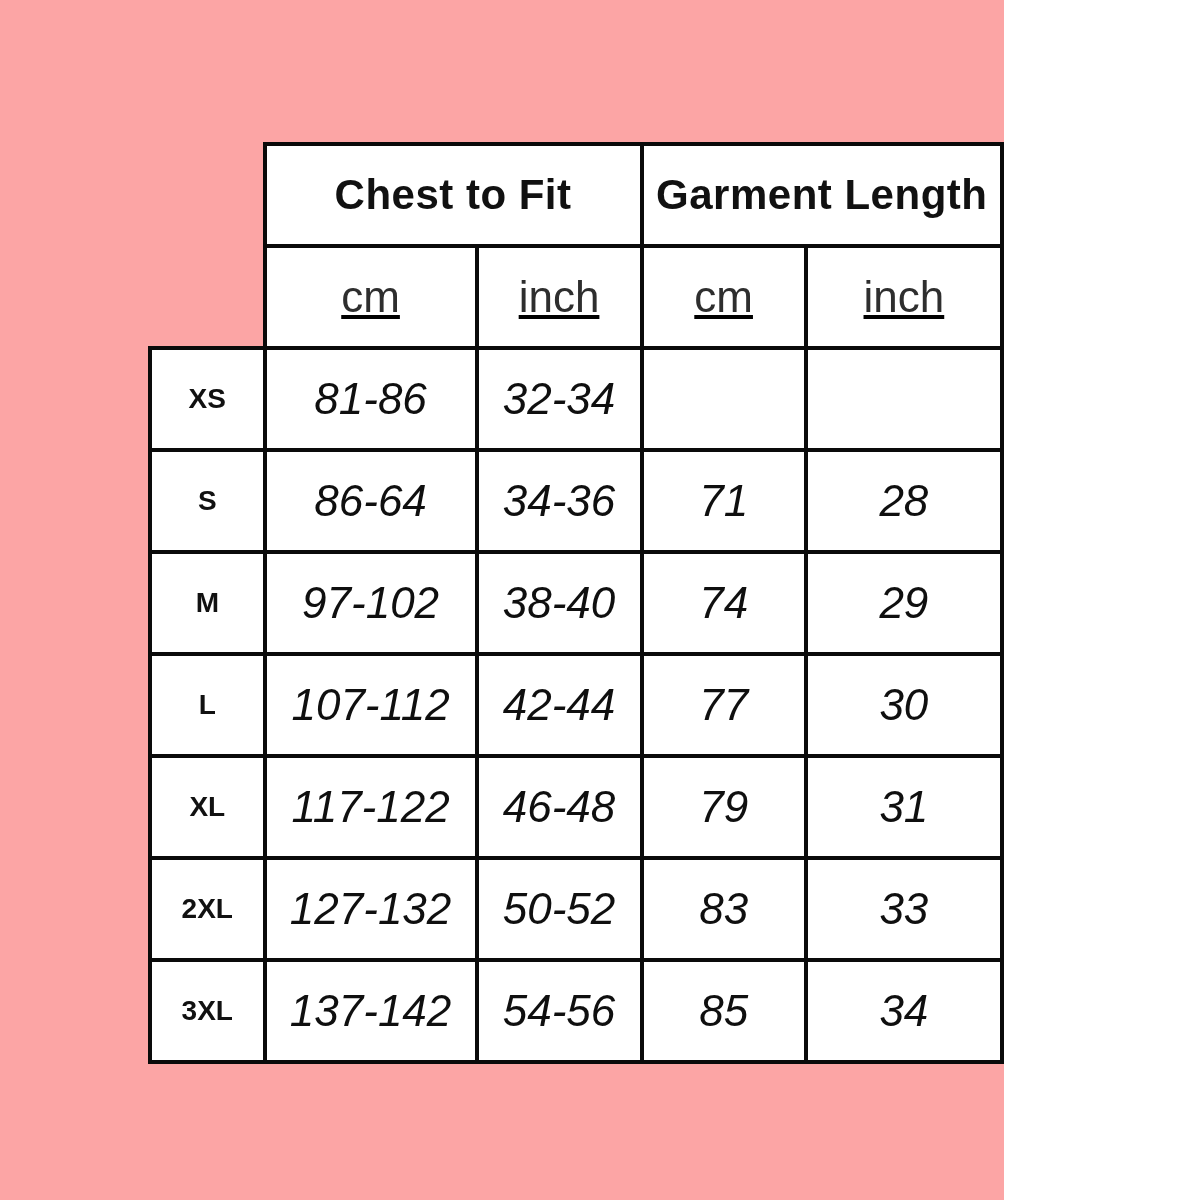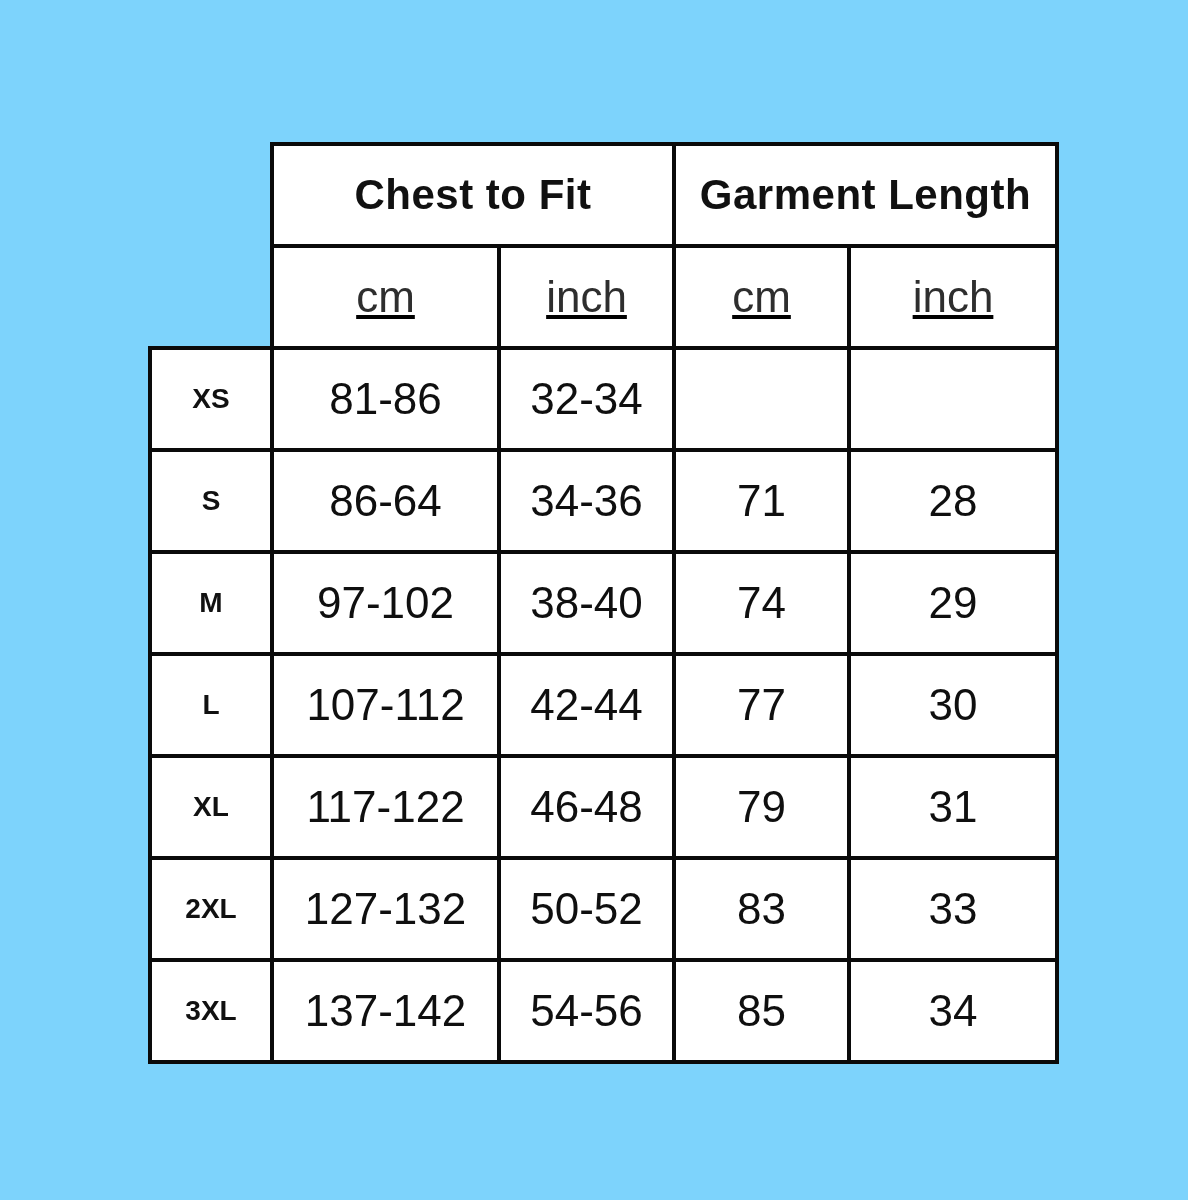--- a/index.html
+++ b/index.html
@@ -2,23 +2,23 @@
 <html><head>
 <meta charset="utf-8">
 <style>
   html, body {
     margin: 0;
     padding: 0;
     background: #ffffff;
   }
   .canvas {
     position: relative;
-    width: 1188px;
+    width: 1004px;
     height: 1200px;
-    background: #7dd3fc;
+    background: #fca5a5;
     font-family: "Liberation Sans", "DejaVu Sans", sans-serif;
   }
   table.size-chart {
     position: absolute;
     left: 148px;
     top: 142px;
     border-collapse: collapse;
     table-layout: fixed;
     background: transparent;
   }
@@ -51,20 +51,21 @@
   }
   th.size-label {
     font-size: 28px;
     font-weight: 700;
     color: #111111;
   }
   td.value-cell {
     font-size: 44px;
     font-weight: 400;
     color: #0f0f0f;
+    font-style: italic;
   }
 </style>
 </head>
 <body>
 
 <div class="canvas">
   <table class="size-chart">
     <colgroup>
       <col style="width:122px">
       <col style="width:227px">

